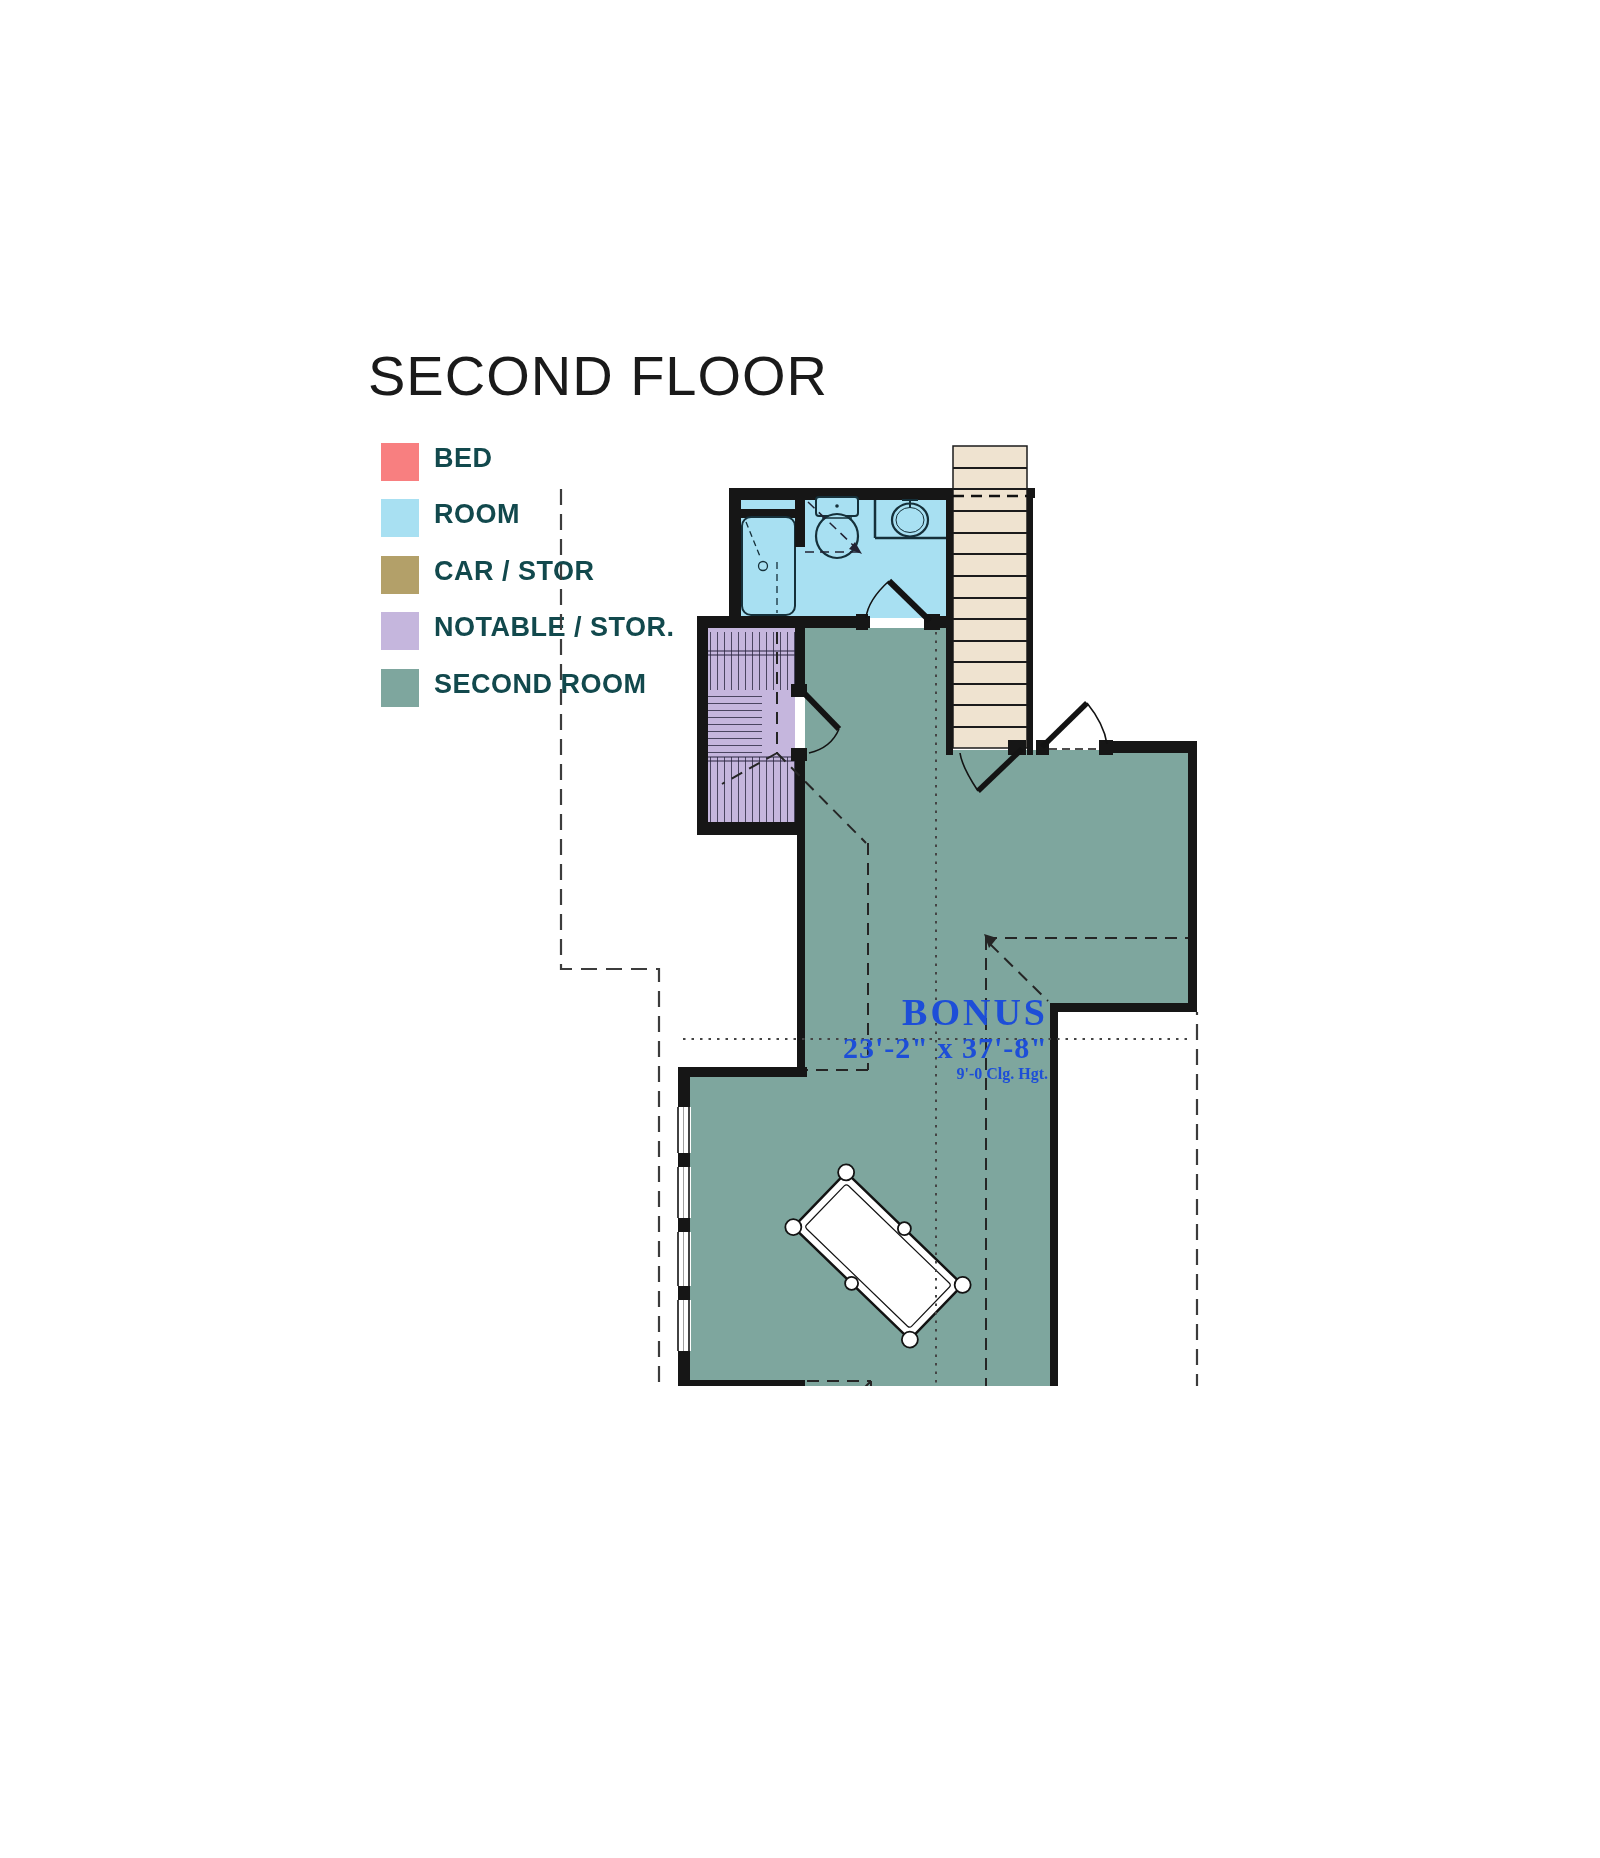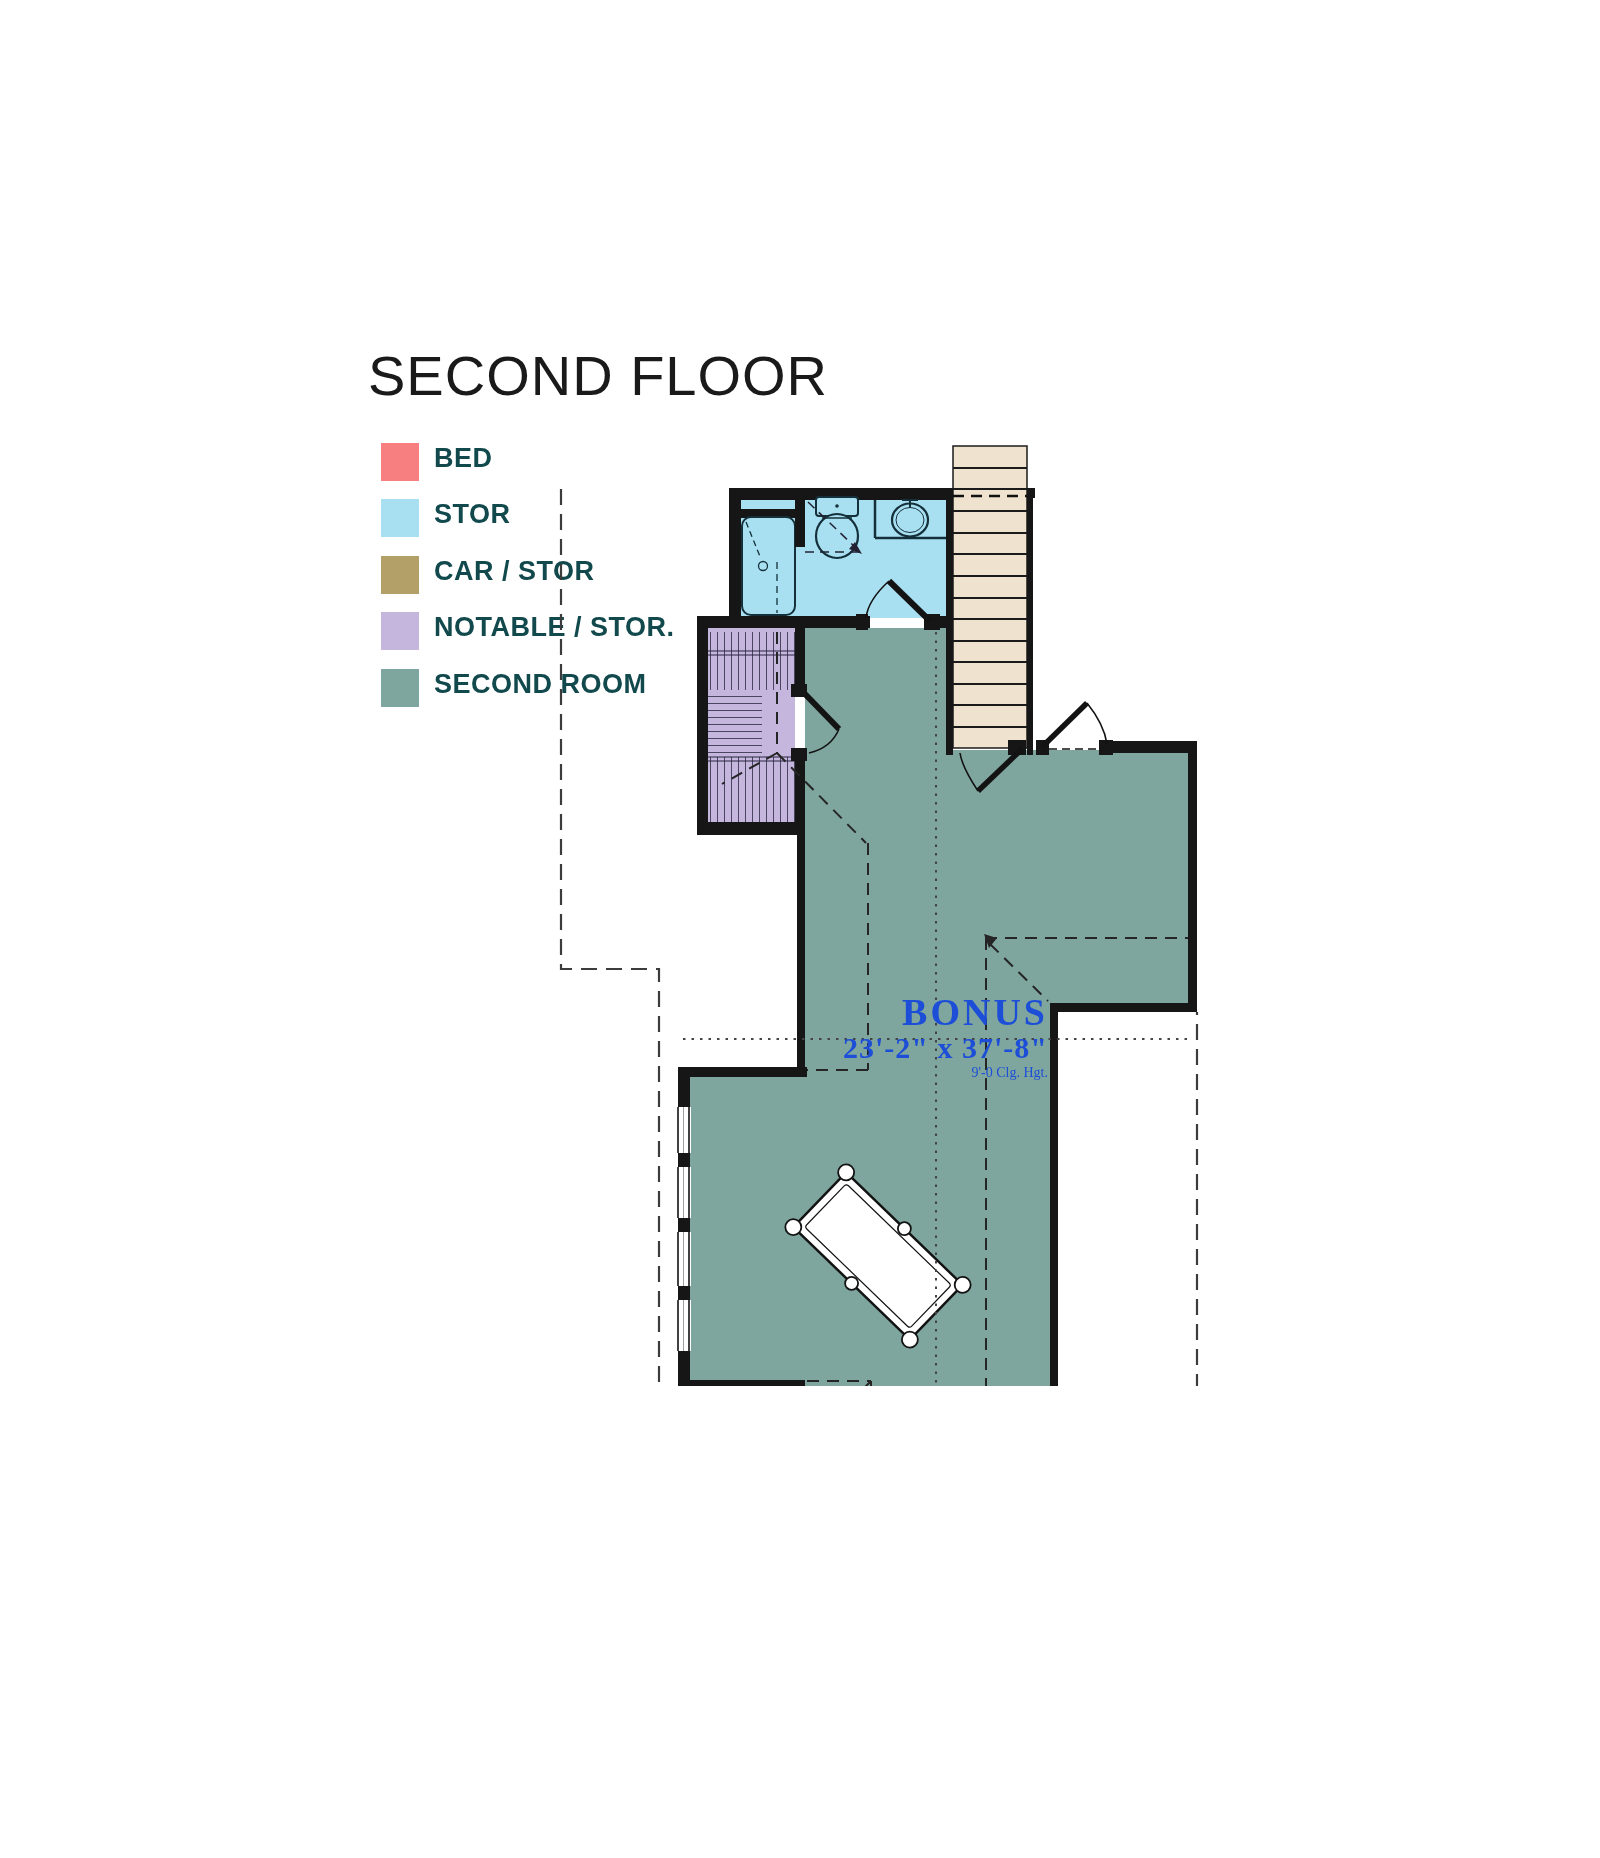--- a/index.html
+++ b/index.html
@@ -15,37 +15,37 @@
   .legend-row.r3{top:169px;}
   .legend-row.r4{top:226px;}
   .swatch{width:38px;height:38px;display:inline-block;flex:0 0 38px;}
   .legend-label{margin-left:15px;font-size:27px;font-weight:bold;color:#12494d;
                 letter-spacing:0.5px;white-space:nowrap;}
   .plan-svg{position:absolute;left:0;top:0;width:1600px;height:1858px;}
   .bonus-label{position:absolute;left:828px;top:993px;width:220px;text-align:right;
                color:#1d4ed8;font-family:"Liberation Serif",serif;}
   .bonus-name{font-size:38px;font-weight:bold;letter-spacing:3px;line-height:1.0;}
   .bonus-dims{font-size:30px;font-weight:bold;letter-spacing:1px;line-height:1.0;margin-top:2px;}
-  .bonus-clg{font-size:14px;line-height:1.1;margin-top:2px;}
+  .bonus-clg{font-size:16px;line-height:1.1;margin-top:2px;font-weight:bold;}
 </style>
 </head>
 <body>
 
 <div class="canvas">
 
   <div class="title">SECOND FLOOR</div>
 
   <div class="legend">
     <div class="legend-row r0">
       <span class="swatch" style="background: rgb(248, 127, 128);"></span>
       <span class="legend-label">BED</span>
     </div>
     <div class="legend-row r1">
       <span class="swatch" style="background: rgb(168, 224, 242);"></span>
-      <span class="legend-label">STOR</span>
+      <span class="legend-label">ROOM</span>
     </div>
     <div class="legend-row r2">
       <span class="swatch" style="background: rgb(179, 160, 105);"></span>
       <span class="legend-label">CAR / STOR</span>
     </div>
     <div class="legend-row r3">
       <span class="swatch" style="background: rgb(197, 182, 221);"></span>
       <span class="legend-label">NOTABLE / STOR.</span>
     </div>
     <div class="legend-row r4">

